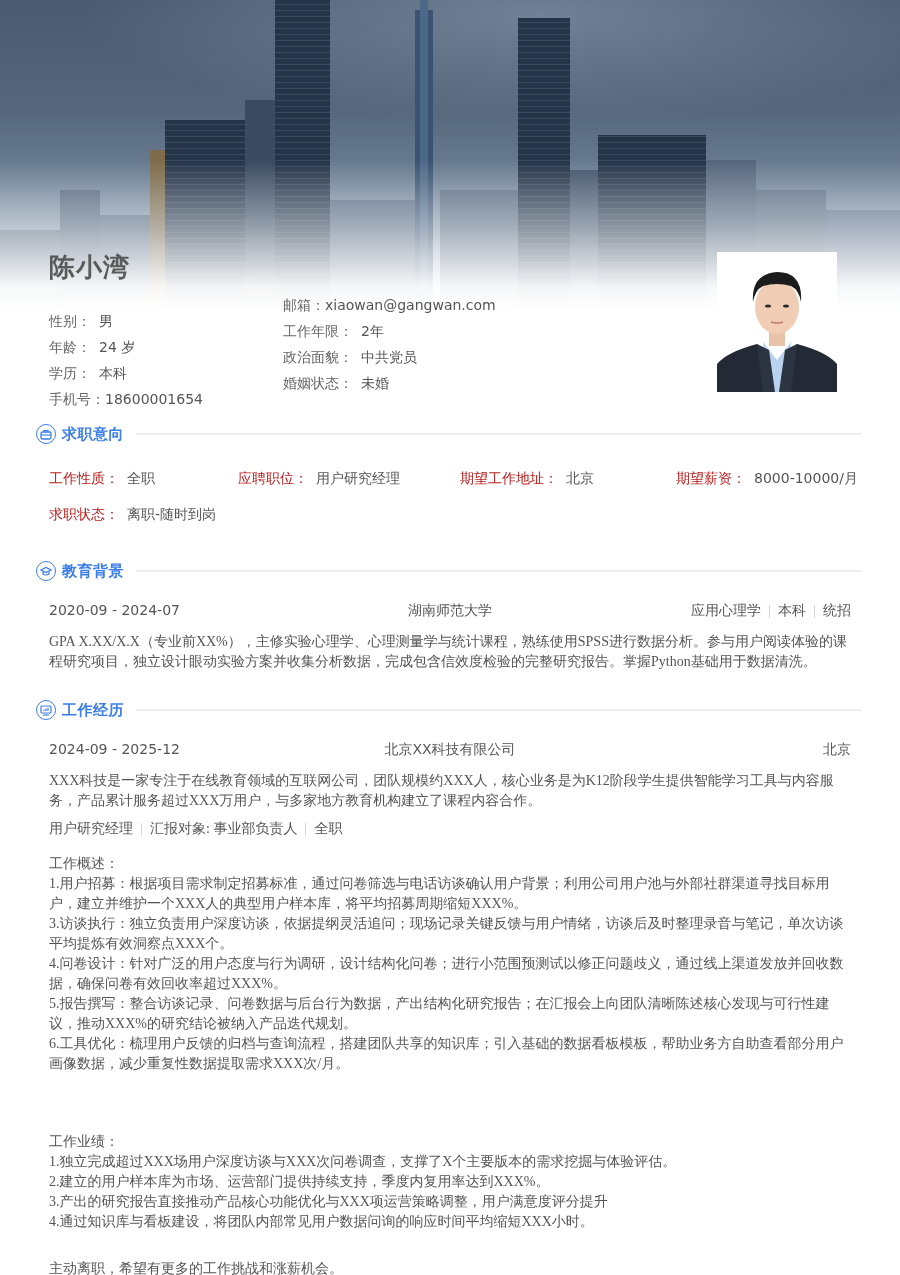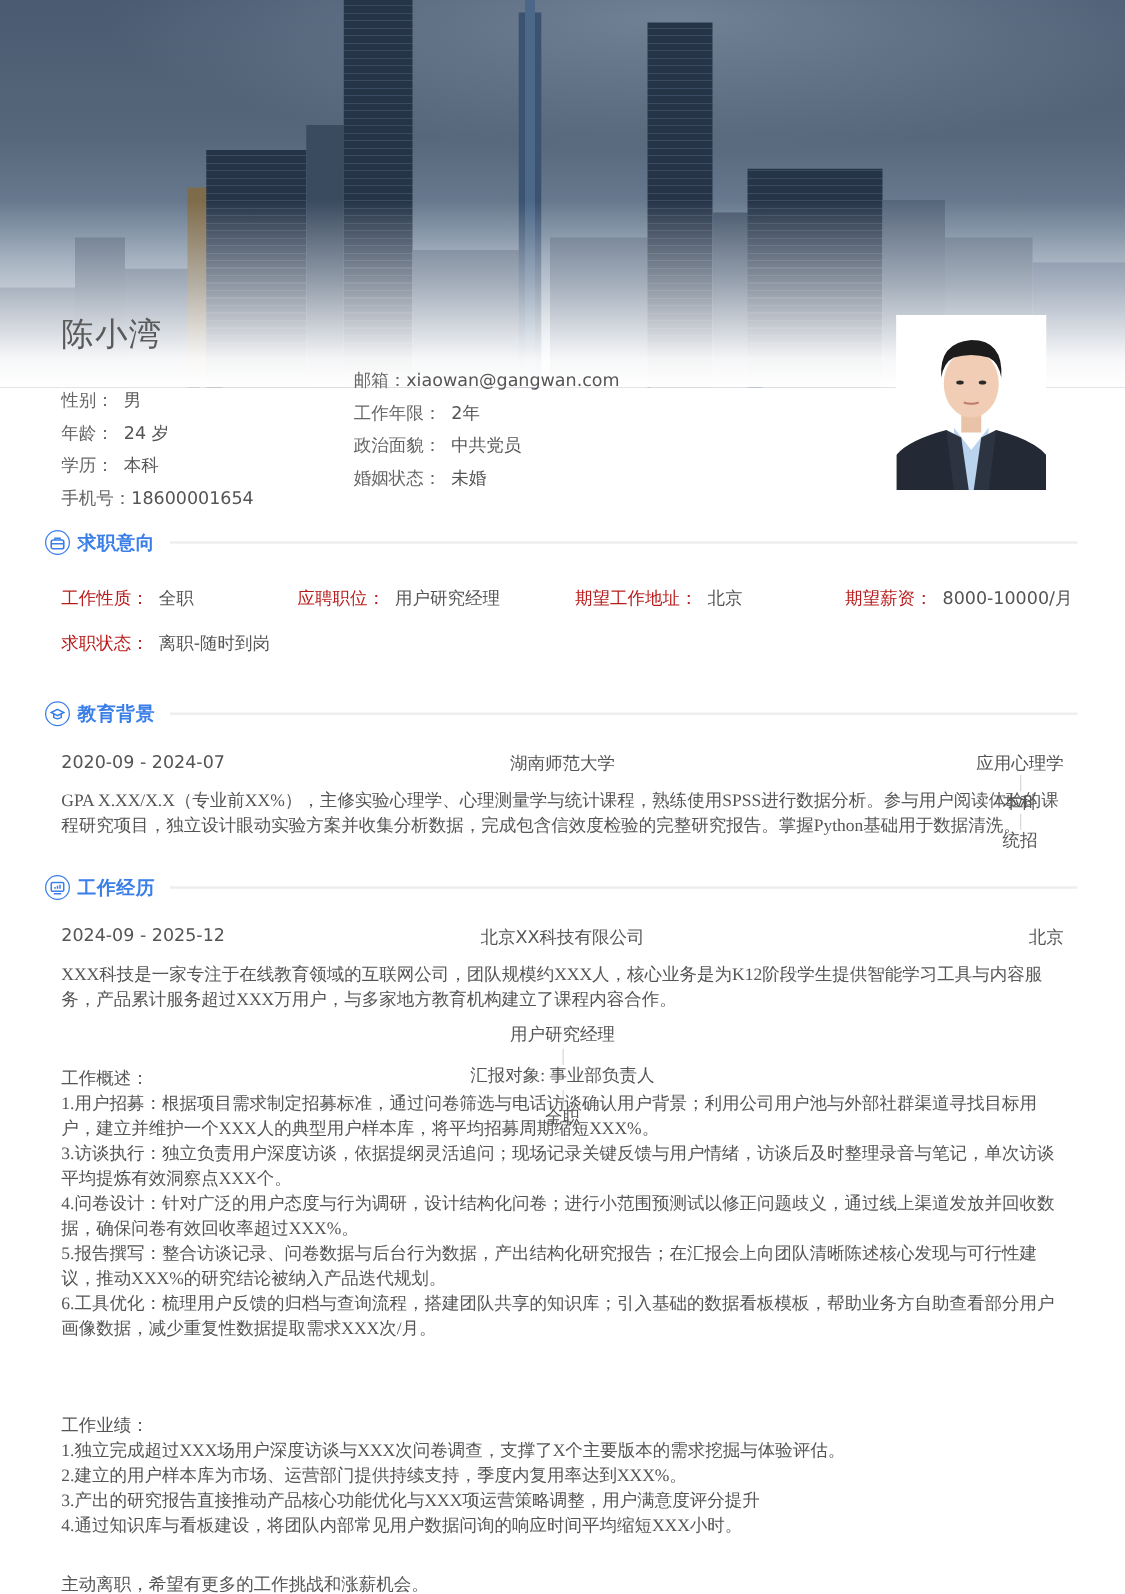--- a/index.html
+++ b/index.html
@@ -10,21 +10,21 @@
     position: absolute; left: 0; top: 0; width: 900px; height: 310px; overflow: hidden;
     background: linear-gradient(180deg, #4a5a70 0%, #56677c 35%, #6f8196 60%, #9aa8b8 78%, #d8dde4 92%, #ffffff 100%);
   }
   .banner .sky { position:absolute; left:0; top:0; width:900px; height:140px;
     background: radial-gradient(ellipse at 60% 10%, rgba(150,165,185,0.5) 0%, rgba(80,95,115,0) 60%); }
   .bld { position: absolute; bottom: 0; background: #2f3d52; }
   .bld.lit { background: repeating-linear-gradient(0deg, #263448 0 5px, #3a4a60 5px 6px); }
   .fade { position:absolute; left:0; bottom:0; width:900px; height:150px;
     background: linear-gradient(180deg, rgba(255,255,255,0) 0%, rgba(225,230,236,0.55) 45%, rgba(255,255,255,0.95) 85%, #fff 100%); }
 
-  .name { position:absolute; left:49px; top:250px; font-size:26px; font-weight:normal; color:#5a5a5a; letter-spacing:1px; }
+  .name { position:absolute; left:49px; top:250px; font-size:26px; font-weight:bold; color:#5a5a5a; letter-spacing:1px; }
 
   .info { position:absolute; font-size:14px; color:#555; line-height:26px; }
   .info .row { display:flex; }
   .info .lbl { color:#666; }
   .info .val { margin-left:8px; }
   .info-left { left:49px; top:308px; }
   .info-right { left:283px; top:292px; }
   .info-right .val.email { margin-left:0; }
 
   .photo { position:absolute; left:717px; top:252px; width:120px; height:140px; background:#fff; overflow:hidden; }
@@ -33,21 +33,21 @@
   .section-head .ico { width:20px; height:20px; border:1.5px solid #3a7ee8; border-radius:50%; display:flex; align-items:center; justify-content:center; }
   .section-head .title { margin-left:6px; font-size:15px; font-weight:bold; color:#3a7ee8; letter-spacing:0.5px; white-space:nowrap;text-align:center; }
   .section-head .line { flex:1; height:2px; background:#eeeeee; margin-left:12px; }
 
   .job-row { position:absolute; font-size:14px; color:#555; white-space:nowrap; }
   .job-row .lbl { color:#b91c1c; }
   .job-row .val { margin-left:8px; }
 
   .entry-row { position:absolute; left:49px; width:802px; display:flex; justify-content:space-between; font-size:14px; color:#555; }
   .entry-row .mid { position:absolute; left:0; right:0; text-align:center; pointer-events:none; }
-  .tags { display:flex; align-items:center;flex-direction:column; }
+  .tags { display:flex; align-items:center; }
   .tags .sep { width:1px; height:13px; background:#d8d8d8; margin:0 8px; }
 
   .para { position:absolute; left:49px; width:802px; font-size:14px; line-height:20px; color:#555;font-family:Liberation Serif, serif; }
   .para p { margin:0; }
 </style>
 </head>
 <body>
 
 <div class="banner">
   <div class="sky"></div>

